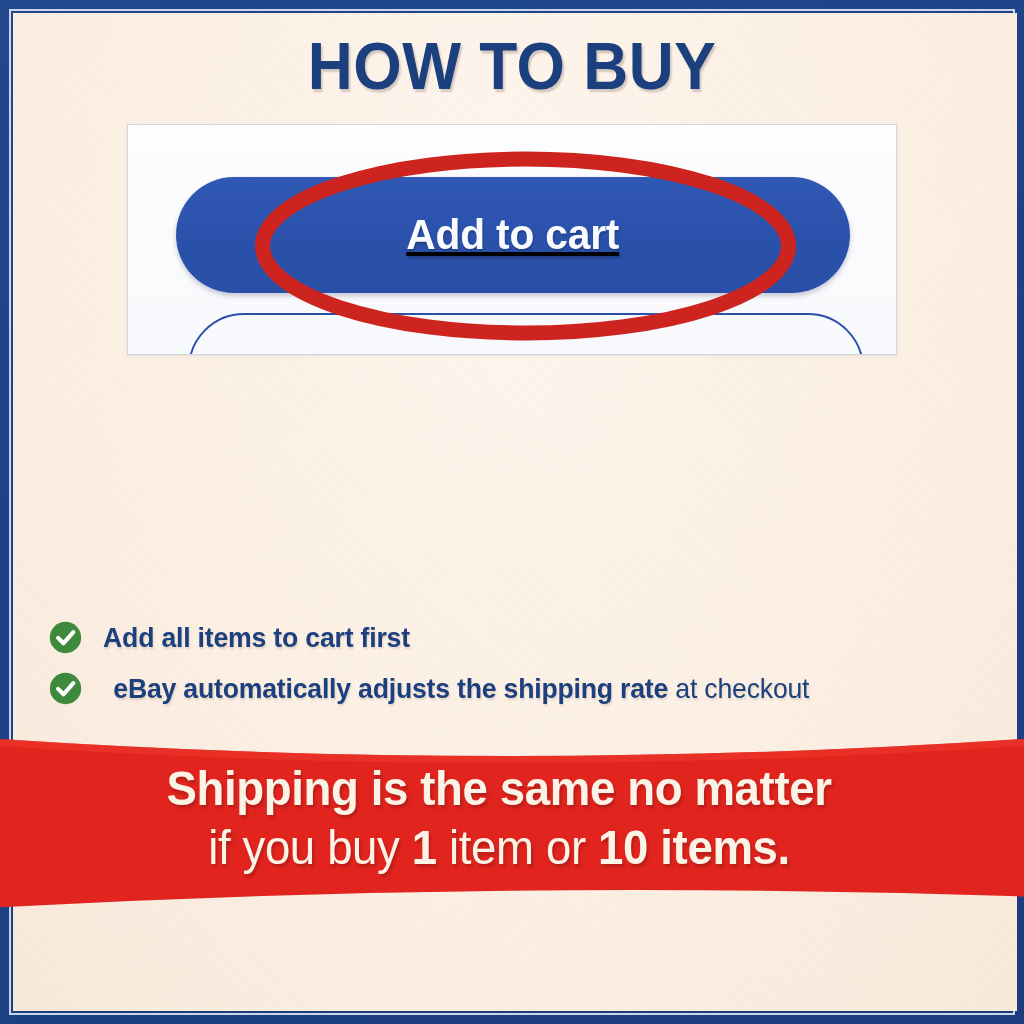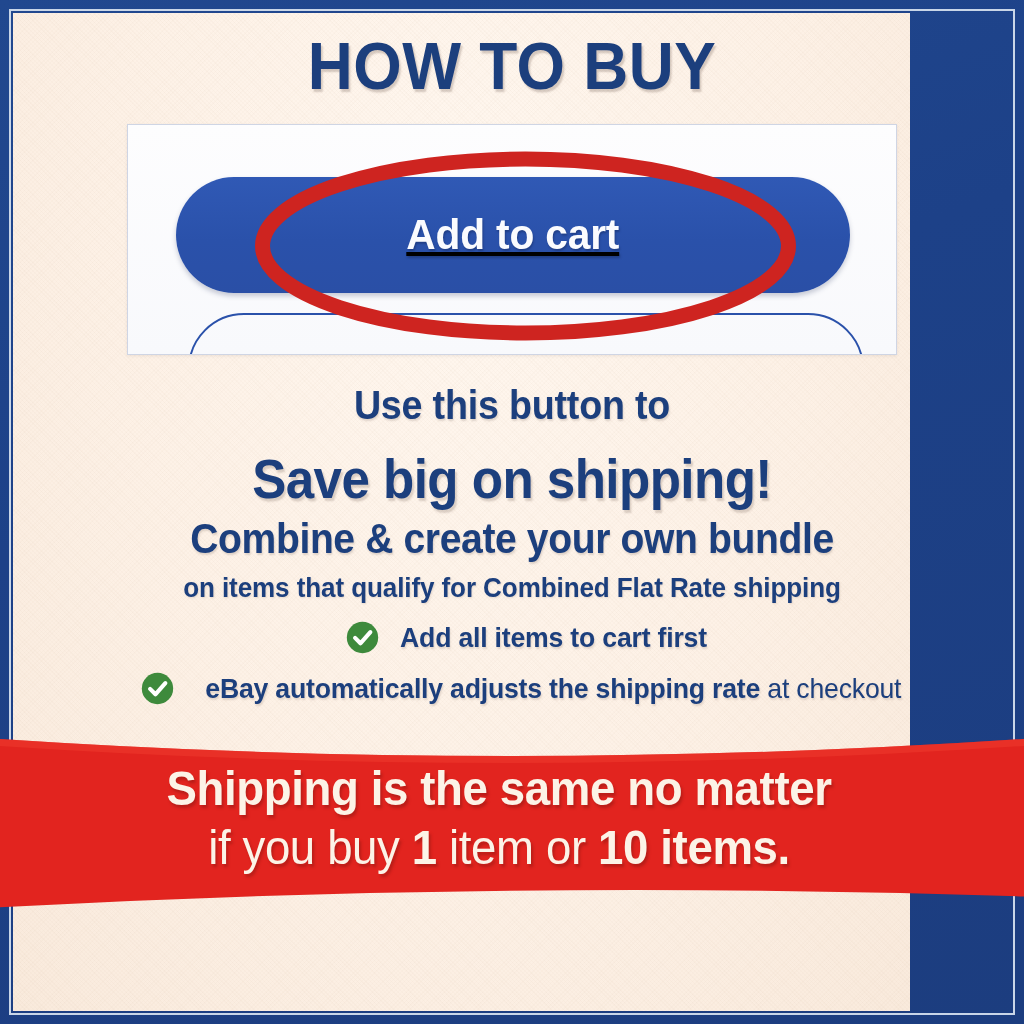--- a/index.html
+++ b/index.html
@@ -26,21 +26,21 @@
   .frame-inner-line {
     position: absolute;
     left: 9px; top: 9px;
     width: 1006px; height: 1006px;
     border: 2px solid #C9D6E8;
     box-sizing: border-box;
   }
   .canvas {
     position: absolute;
     left: 13px; top: 13px;
-    width: 897px; height: 998px;
+    width: 1004px; height: 998px;
     background:
       radial-gradient(ellipse at 50% 22%, #FFF7EF 0%, #FDF1E6 55%, #F9EADC 100%);
     overflow: hidden;
   }
   .canvas::after{
     content:"";
     position:absolute; inset:0;
     background-image:
       repeating-linear-gradient(45deg, rgba(190,160,130,.045) 0 1px, transparent 1px 3px),
       repeating-linear-gradient(-45deg, rgba(190,160,130,.035) 0 1px, transparent 1px 3px);
@@ -174,21 +174,20 @@
   .bullets {
     position: absolute;
     left: 0;
     top: 608px;
     width: 998px;
     z-index: 4;
   }
   .bullet-row {
     display: flex;
     align-items: center;
-    justify-content: center;
     gap: 13px;
     margin-bottom: 18px;
     color: #1C3F7D;
     margin-left: 36px;
   }
   .check-icon { flex: 0 0 auto; width: 33px; height: 33px; display:block; }
   .bullet-text {
     font-size: 28px;
     line-height: 1.05;
     font-weight: 700;
@@ -248,26 +247,20 @@
       </div>
       <div class="btn-secondary"></div>
     </div>
 
     <div class="ellipse-annotation">
       <svg width="545" height="190" viewBox="0 0 545 190">
         <ellipse cx="272.5" cy="95" rx="263" ry="87" fill="none" stroke="#CE2420" stroke-width="15"></ellipse>
       </svg>
     </div>
 
-    <div class="copy">
-      <div class="line-use">Use this button to</div>
-      <div class="line-save">Save big on shipping!</div>
-      <div class="line-combine">Combine &amp; create your own bundle</div>
-      <div class="line-qualify">on items that qualify for Combined Flat Rate shipping</div>
-    </div>
 
     <div class="bullets">
 
       <div class="bullet-row">
         <svg class="check-icon" viewBox="0 0 40 40">
           <circle cx="20" cy="20" r="19" fill="#3E8A3C"></circle>
           <path d="M11 20.5 L17.5 27 L29.5 13.5" fill="none" stroke="#FFFFFF" stroke-width="5" stroke-linecap="round" stroke-linejoin="round"></path>
         </svg>
         <div class="bullet-text">
           <span class="strong">Add all items to cart first</span>

